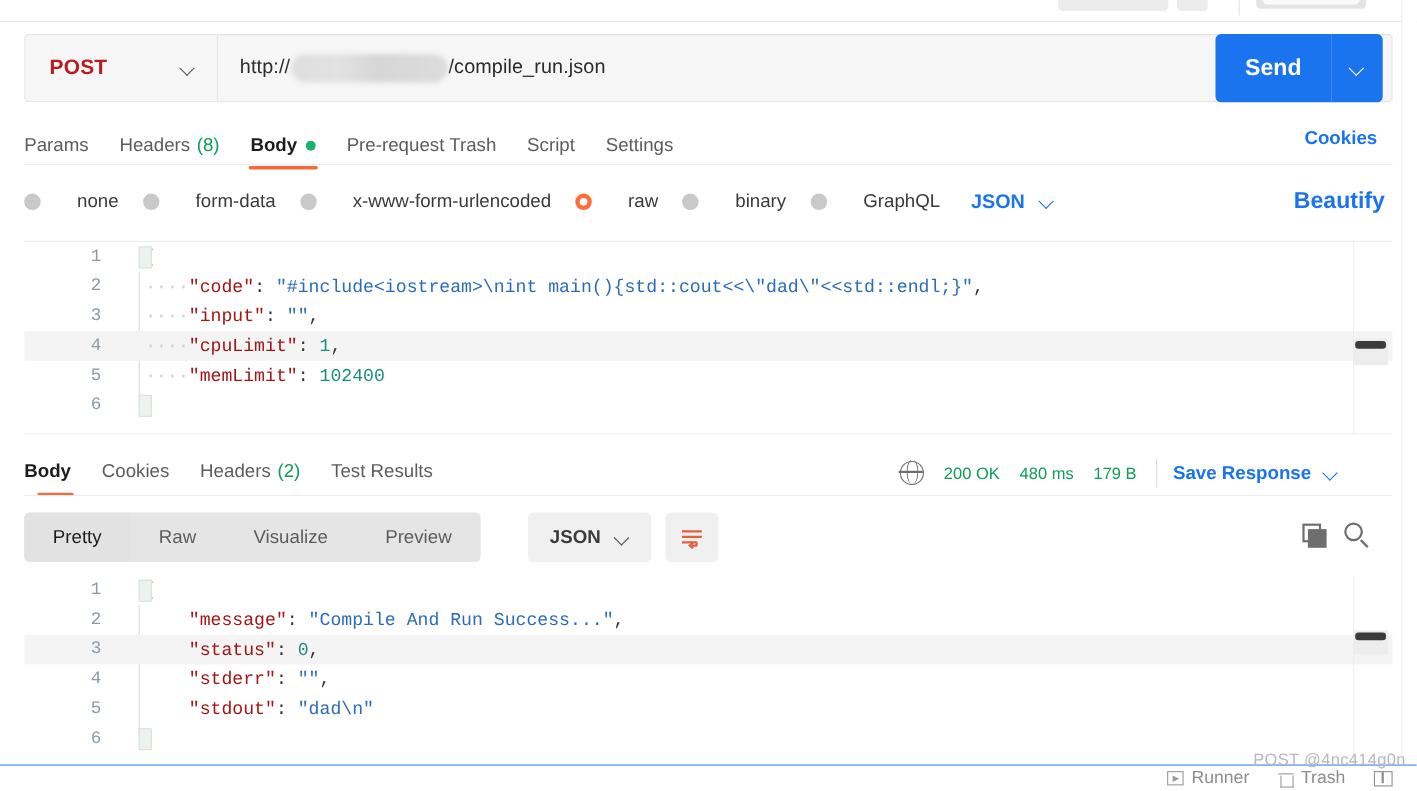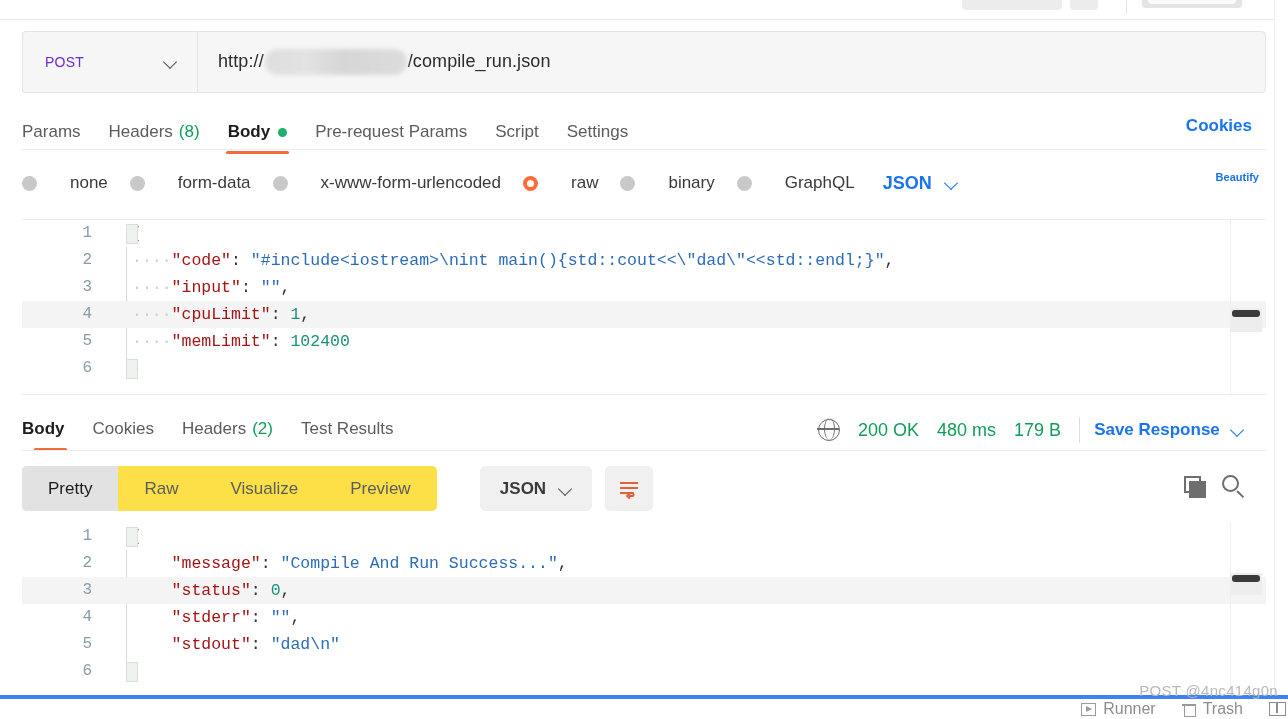--- a/index.html
+++ b/index.html
@@ -35,21 +35,21 @@
     width: 1244px; height: 62px;
     display: flex; align-items: stretch;
   }
   .method-box {
     width: 175px; height: 62px;
     background: #f6f6f6; border: 1px solid #e4e4e4; border-right: none;
     border-radius: 4px 0 0 4px;
     display: flex; align-items: center; justify-content: space-between;
     padding: 0 20px 0 22px; cursor: pointer;
   }
-  .method-label { font-size: 14px; color: #6d28d9; font-weight: 400; letter-spacing: .2px;}
+  .method-label { font-size: 19px; color: #b91c1c; font-weight: 700; letter-spacing: .2px;}
   .chev { width: 12px; height: 12px; position: relative; }
   .chev::after {
     content: ""; position: absolute; left: 0; top: 1px;
     width: 9px; height: 9px;
     border-right: 1.6px solid #6b6b6b; border-bottom: 1.6px solid #6b6b6b;
     transform: rotate(45deg);
   }
   .chev.blue::after { border-color: #ffffff; }
   .chev.dark::after { border-color: #555; }
   .url-box {
@@ -117,21 +117,21 @@
   .radio.on::after {
     content:""; position:absolute; left:4px; top:4px; width:7px; height:7px;
     border-radius:50%; background:#ffffff;
   }
   .opt-label { font-size: 17px; color: #3a3a3a; white-space: nowrap; margin-left: 24px;}
   .json-sel { display:flex; align-items:center; cursor:pointer; margin-left: 6px;}
   .json-sel .lbl { font-size:18px; color:#1a73ef; font-weight:700; margin-right: 14px;}
   .chev.bluetxt::after { border-color: #1a73ef; }
   .beautify {
     position: absolute; right: 29px; top: 171px;
-    font-size: 11px; color: #1a73ef; font-weight: 700; cursor:pointer;
+    font-size: 21px; color: #1a73ef; font-weight: 700; cursor:pointer;
   }
 
   
   .req-editor {
     position: absolute; left: 22px; top: 219px; width: 1244px; height: 176px;
     background: #fff; border: 1px solid #ececec; border-left:none; border-right:none;
     overflow: hidden;
   }
   .editor-inner { position: relative; width: 100%; height: 100%; }
   .gutter { position:absolute; left:0; top:0; width: 88px; height:100%; background:#fff; }
@@ -180,30 +180,30 @@
     width: 22px; height: 22px; border-radius: 50%; border: 1.6px solid #6e6e6e;
     position: relative; margin-right: 18px;
   }
   .globe::before {
     content:""; position:absolute; left:-1.6px; top: 8.2px; width: 22px; height:1.6px; background:#6e6e6e;
   }
   .globe::after {
     content:""; position:absolute; left: 5.2px; top: -1.6px; width: 9.2px; height: 22px;
     border-left:1.6px solid #6e6e6e; border-right:1.6px solid #6e6e6e; border-radius: 50%;
   }
-  .meta-item { font-size: 18px; color: #0f9d58; margin-right: 18px; white-space:nowrap;}
+  .meta-item { font-size: 15px; color: #0f9d58; margin-right: 18px; white-space:nowrap;}
   .meta-div { width:1px; height: 26px; background:#dcdcdc; margin: 0 14px 0 0; }
   .save-resp { font-size: 17px; color: #1a73ef; font-weight: 700; margin-right: 12px; cursor:pointer;}
   .resp-rule { position:absolute; left:22px; top:450px; width:1244px; height:1px; background:#ececec;}
 
   
   .resp-toolbar { position:absolute; left: 22px; top: 466px; width: 1244px; height: 46px; }
   .seg {
     position:absolute; left:0; top:0; height: 45px;
-    background:#fde047; border-radius: 5px; display:flex; align-items:stretch; overflow:hidden;
+    background:#e5e5e5; border-radius: 5px; display:flex; align-items:stretch; overflow:hidden;
   }
   .seg-btn {
     padding: 0 26px; display:flex; align-items:center; font-size: 17px; color:#5c5c5c; cursor:pointer;
   }
   .seg-btn.active { background: #e2e2e2; color:#1c1c1c; }
   .fmt-sel {
     position:absolute; left: 458px; top:0; height: 45px; width: 112px;
     background:#f0f0f0; border-radius:5px; display:flex; align-items:center;
     justify-content: center; gap: 14px; cursor:pointer;
   }
@@ -224,22 +224,22 @@
   .resp-editor {
     position: absolute; left: 22px; top: 523px; width: 1244px; height: 172px;
     background:#fff; overflow:hidden;
   }
   .resp-hthumb { position:absolute; right: 6px; top: 52px; width: 28px; height: 7px; background:#3b3b3b; border-radius:3px;}
   .resp-scroll-box { position:absolute; right: 4px; top: 50px; width: 32px; height: 22px; background:#ededed;}
 
   
   .bottom-bar {
     position:absolute; left:0; bottom:0; width: 1288px; height: 24px;
-    border-top: 4px solid #3b82f6; background:#fff;
-    display:flex; align-items:center; justify-content:flex-end; padding-right: 2px; gap: 26px;
+    border-top: 1px solid #3b82f6; background:#fff;
+    display:flex; align-items:center; justify-content:flex-end; padding-right: 22px; gap: 26px;
     overflow:hidden;
   }
   .bb-item { display:flex; align-items:center; gap:7px; font-size: 16px; color:#8d8d8d; cursor:pointer;}
   .bb-play { width:15px; height:13px; border:1.5px solid #9a9a9a; position:relative;}
   .bb-play::after { content:""; position:absolute; left:4px; top:2.5px; border-left:6px solid #9a9a9a; border-top:3.5px solid transparent; border-bottom:3.5px solid transparent;}
   .bb-trash { width:14px; height:14px; position:relative;}
   .bb-trash::before { content:""; position:absolute; left:0; top:2px; width:14px; height:1.6px; background:#9a9a9a;}
   .bb-trash::after { content:""; position:absolute; left:2px; top:4px; width:10px; height:10px; border:1.6px solid #9a9a9a; border-top:none;}
   .bb-layout { width:17px; height:14px; border:1.6px solid #8d8d8d; position:relative;}
   .bb-layout::after { content:""; position:absolute; left:6px; top:0; width:1.6px; height:10px; background:#8d8d8d;}
@@ -267,35 +267,44 @@
       <span class="method-label">POST</span>
       <span class="chev dark"></span>
     </div>
     <div class="url-box">
       <span class="url-text">
         <span>http://</span><span class="redact"></span><span>/compile_run.json</span>
       </span>
     </div>
   </div>
 
+  <div class="send-wrap">
+    <div class="send-main">
+      <span class="send-label">Send</span>
+    </div>
+    <div class="send-div"></div>
+    <div class="send-caret">
+      <span class="chev blue"></span>
+    </div>
+  </div>
 
   <div class="req-tabs" id="req-tabs">
       <div class="rtab">
         <span>Params</span>
       </div>
       <div class="rtab">
         <span>Headers</span>
         <span class="cnt">(8)</span>
       </div>
       <div class="rtab active">
         <span>Body</span>
         <span class="green-dot"></span>
       </div>
       <div class="rtab">
-        <span>Pre-request Params</span>
+        <span>Pre-request Trash</span>
       </div>
       <div class="rtab">
         <span>Script</span>
       </div>
       <div class="rtab">
         <span>Settings</span>
       </div>
     </div>
   <div class="cookies-link">Cookies</div>
   <div class="tabs-rule"></div>

